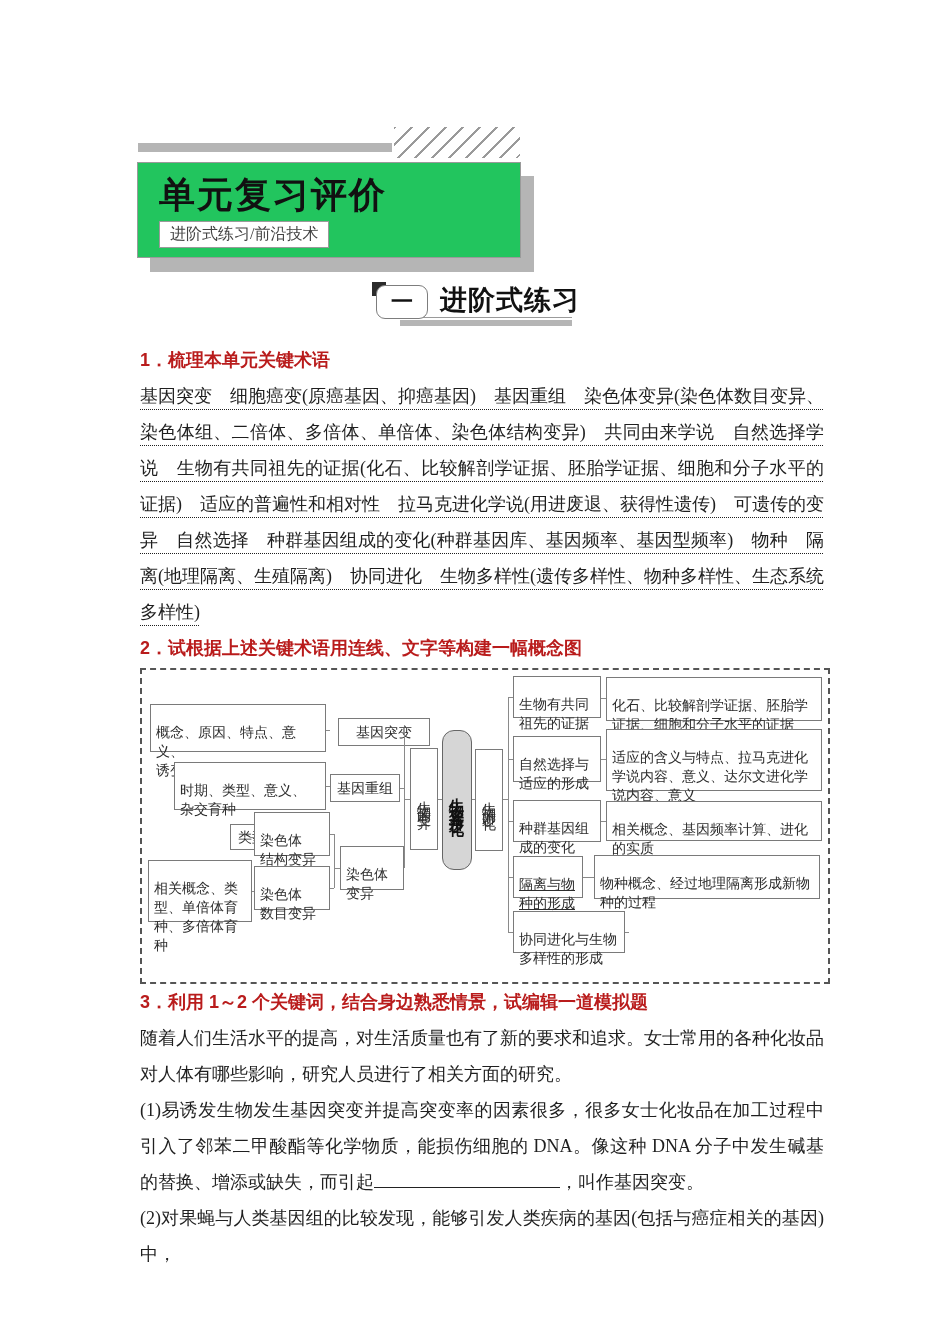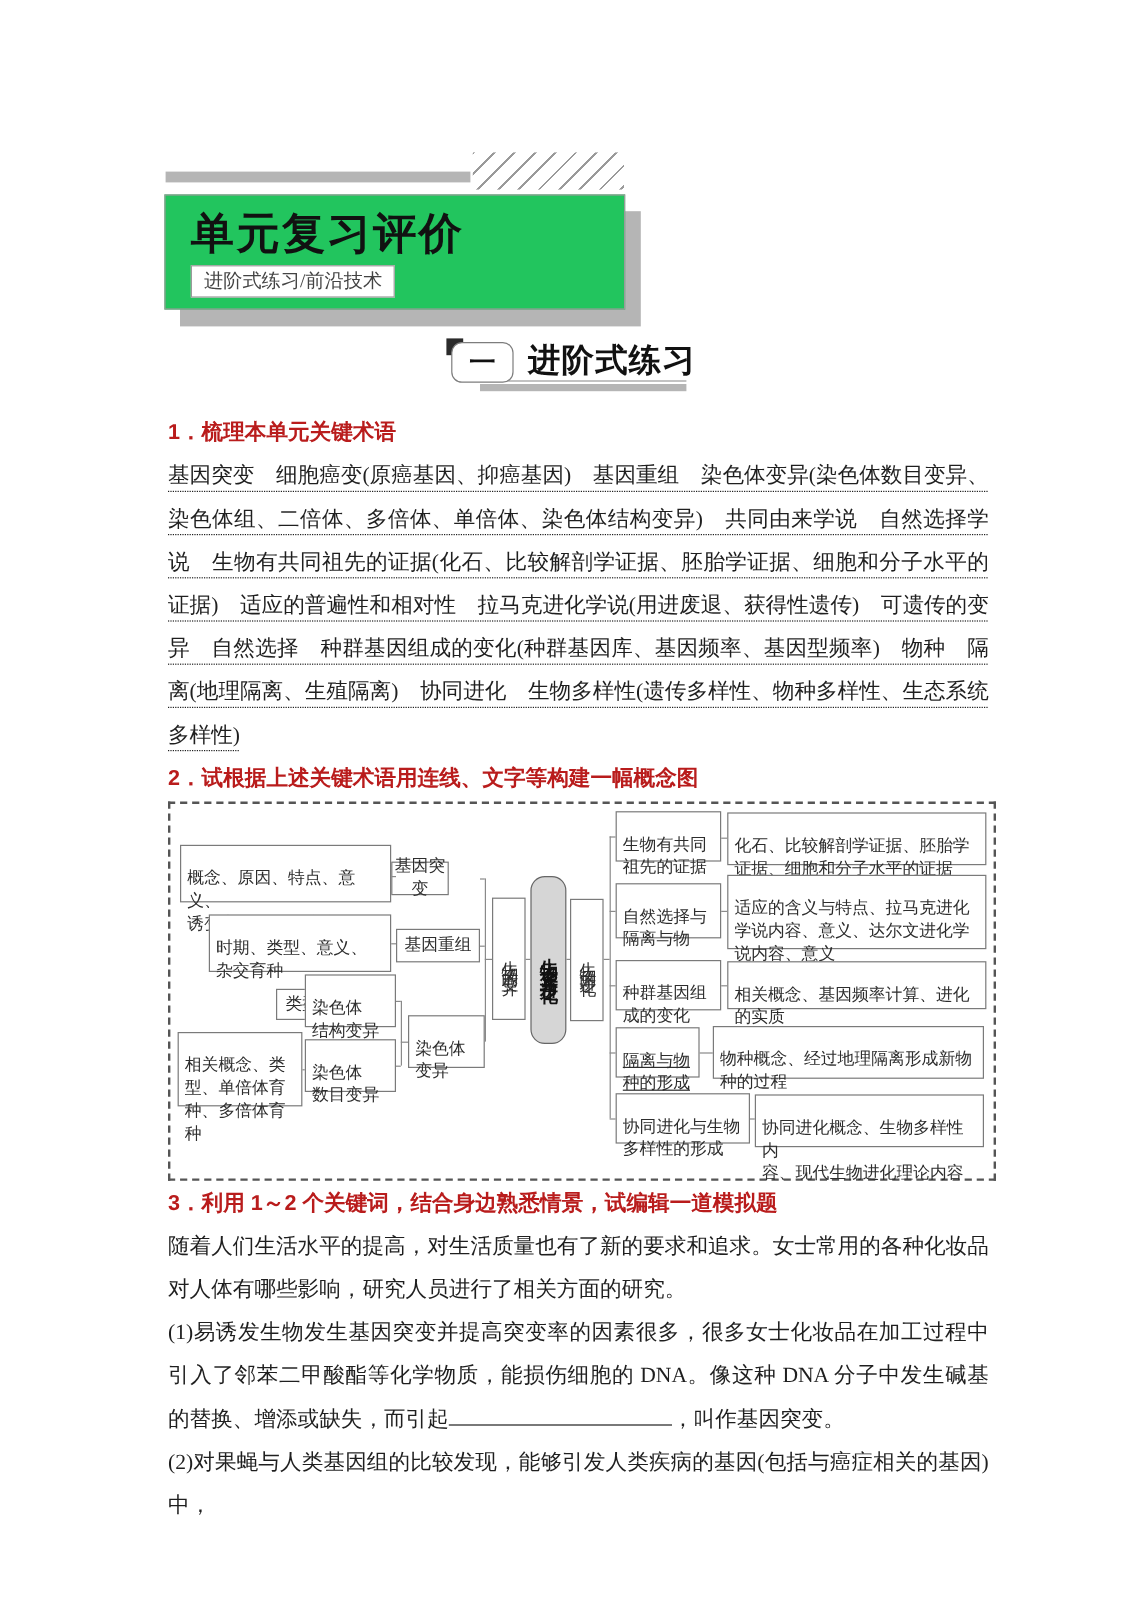--- a/index.html
+++ b/index.html
@@ -76,21 +76,21 @@
 
   <div class="main">
     <p class="qh">1．梳理本单元关键术语</p>
     <p class="terms">基因突变　细胞癌变(原癌基因、抑癌基因)　基因重组　染色体变异(染色体数目变异、染色体组、二倍体、多倍体、单倍体、染色体结构变异)　共同由来学说　自然选择学说　生物有共同祖先的证据(化石、比较解剖学证据、胚胎学证据、细胞和分子水平的证据)　适应的普遍性和相对性　拉马克进化学说(用进废退、获得性遗传)　可遗传的变异　自然选择　种群基因组成的变化(种群基因库、基因频率、基因型频率)　物种　隔离(地理隔离、生殖隔离)　协同进化　生物多样性(遗传多样性、物种多样性、生态系统多样性)</p>
     <p class="qh">2．试根据上述关键术语用连线、文字等构建一幅概念图</p>
 
     <div class="map">
 
       <div class="mbox" style="left:8px;top:34px;width:176px;height:48px;">概念、原因、特点、意义、
 诱变育种、细胞癌变</div>
-      <div class="mbox c" style="left:184px;top:48px;width:48px;height:28px;text-align:center;">基因突变</div>
+      <div class="mbox c" style="left:196px;top:48px;width:92px;height:28px;text-align:center;">基因突变</div>
       <div class="mbox" style="left:32px;top:92px;width:152px;height:48px;">时期、类型、意义、
 杂交育种</div>
       <div class="mbox c" style="left:188px;top:104px;width:70px;height:28px;">基因重组</div>
       <div class="mbox c" style="left:64px;top:154px;width:44px;height:26px;margin-left:24px;">类型</div>
       <div class="mbox" style="left:112px;top:142px;width:76px;height:44px;">染色体
 结构变异</div>
       <div class="mbox" style="left:6px;top:190px;width:104px;height:62px;">相关概念、类
 型、单倍体育
 种、多倍体育种</div>
       <div class="mbox" style="left:112px;top:196px;width:76px;height:44px;">染色体
@@ -100,36 +100,34 @@
 
       <div class="vbox" style="left:268px;top:78px;width:28px;height:102px;">生物的变异</div>
       <div class="vbox core" style="left:300px;top:60px;width:30px;height:140px;">生物变异与进化</div>
       <div class="vbox" style="left:333px;top:79px;width:28px;height:102px;">生物的进化</div>
 
       <div class="mbox" style="left:371px;top:6px;width:88px;height:42px;">生物有共同
 祖先的证据</div>
       <div class="mbox" style="left:464px;top:7px;width:216px;height:44px;">化石、比较解剖学证据、胚胎学
 证据、细胞和分子水平的证据</div>
       <div class="mbox" style="left:371px;top:66px;width:88px;height:46px;">自然选择与
-隔离与物</div>
+适应的形成</div>
       <div class="mbox" style="left:464px;top:59px;width:216px;height:62px;font-family:Liberation Serif, serif;">适应的含义与特点、拉马克进化
 学说内容、意义、达尔文进化学
 说内容、意义</div>
       <div class="mbox" style="left:371px;top:130px;width:88px;height:42px;">种群基因组
 成的变化</div>
       <div class="mbox" style="left:464px;top:131px;width:216px;height:40px;">相关概念、基因频率计算、进化
 的实质</div>
       <div class="mbox" style="left:371px;top:186px;width:70px;height:42px;text-decoration:underline;">隔离与物
 种的形成</div>
       <div class="mbox" style="left:452px;top:185px;width:226px;height:44px;">物种概念、经过地理隔离形成新物
 种的过程</div>
       <div class="mbox" style="left:371px;top:241px;width:112px;height:42px;">协同进化与生物
 多样性的形成</div>
-      <div class="mbox" style="left:487px;top:242px;width:191px;height:44px;">协同进化概念、生物多样性内
-容、现代生物进化理论内容</div>
 
       <div class="hl" style="left:184px;top:60px;width:4px;"></div>
       <div class="hl" style="left:184px;top:116px;width:4px;"></div>
       <div class="hl" style="left:108px;top:167px;width:4px;"></div>
       <div class="hl" style="left:110px;top:221px;width:2px;"></div>
       <div class="vl" style="left:192px;top:164px;height:54px;"></div>
       <div class="hl" style="left:188px;top:164px;width:4px;"></div>
       <div class="hl" style="left:188px;top:218px;width:4px;"></div>
       <div class="hl" style="left:192px;top:198px;width:6px;"></div>
       <div class="vl" style="left:262px;top:62px;height:136px;"></div>

